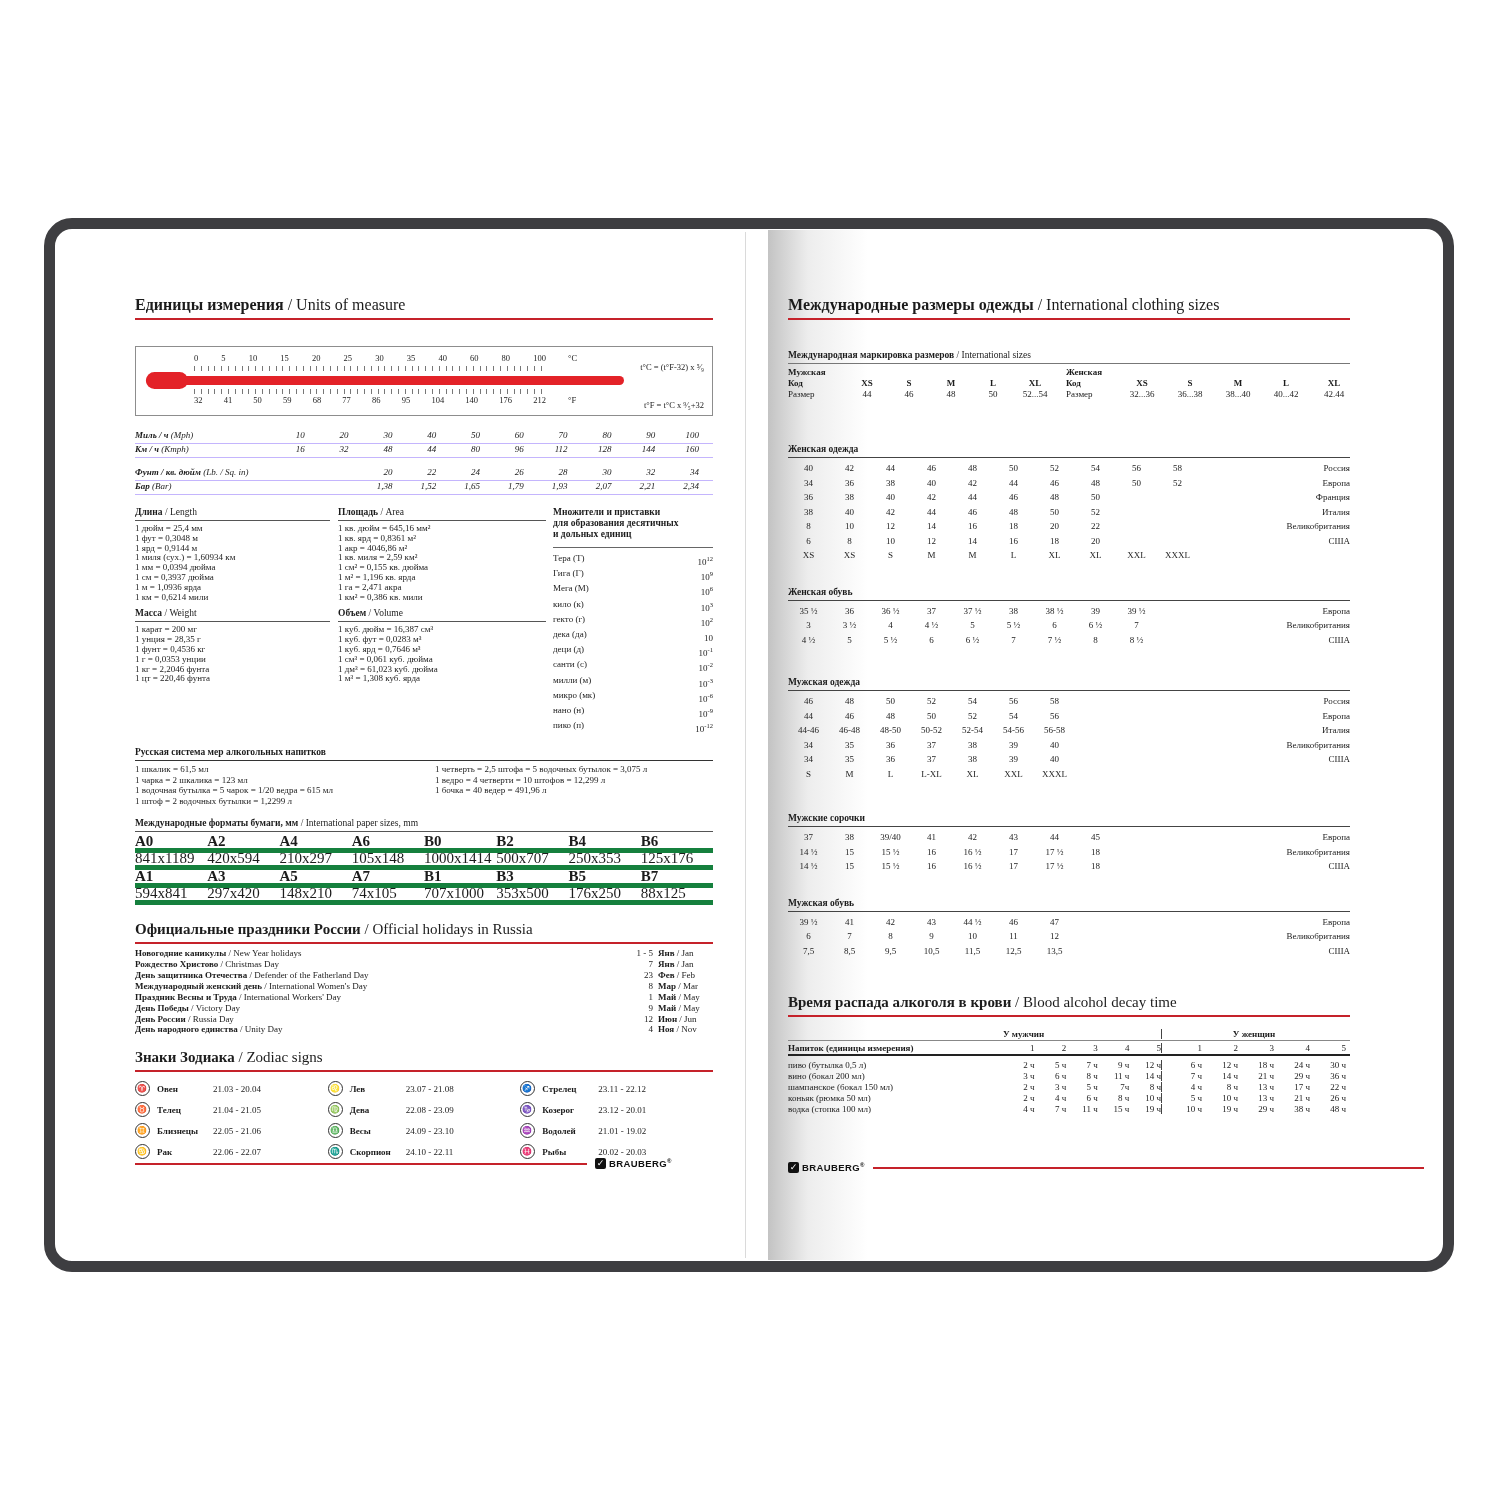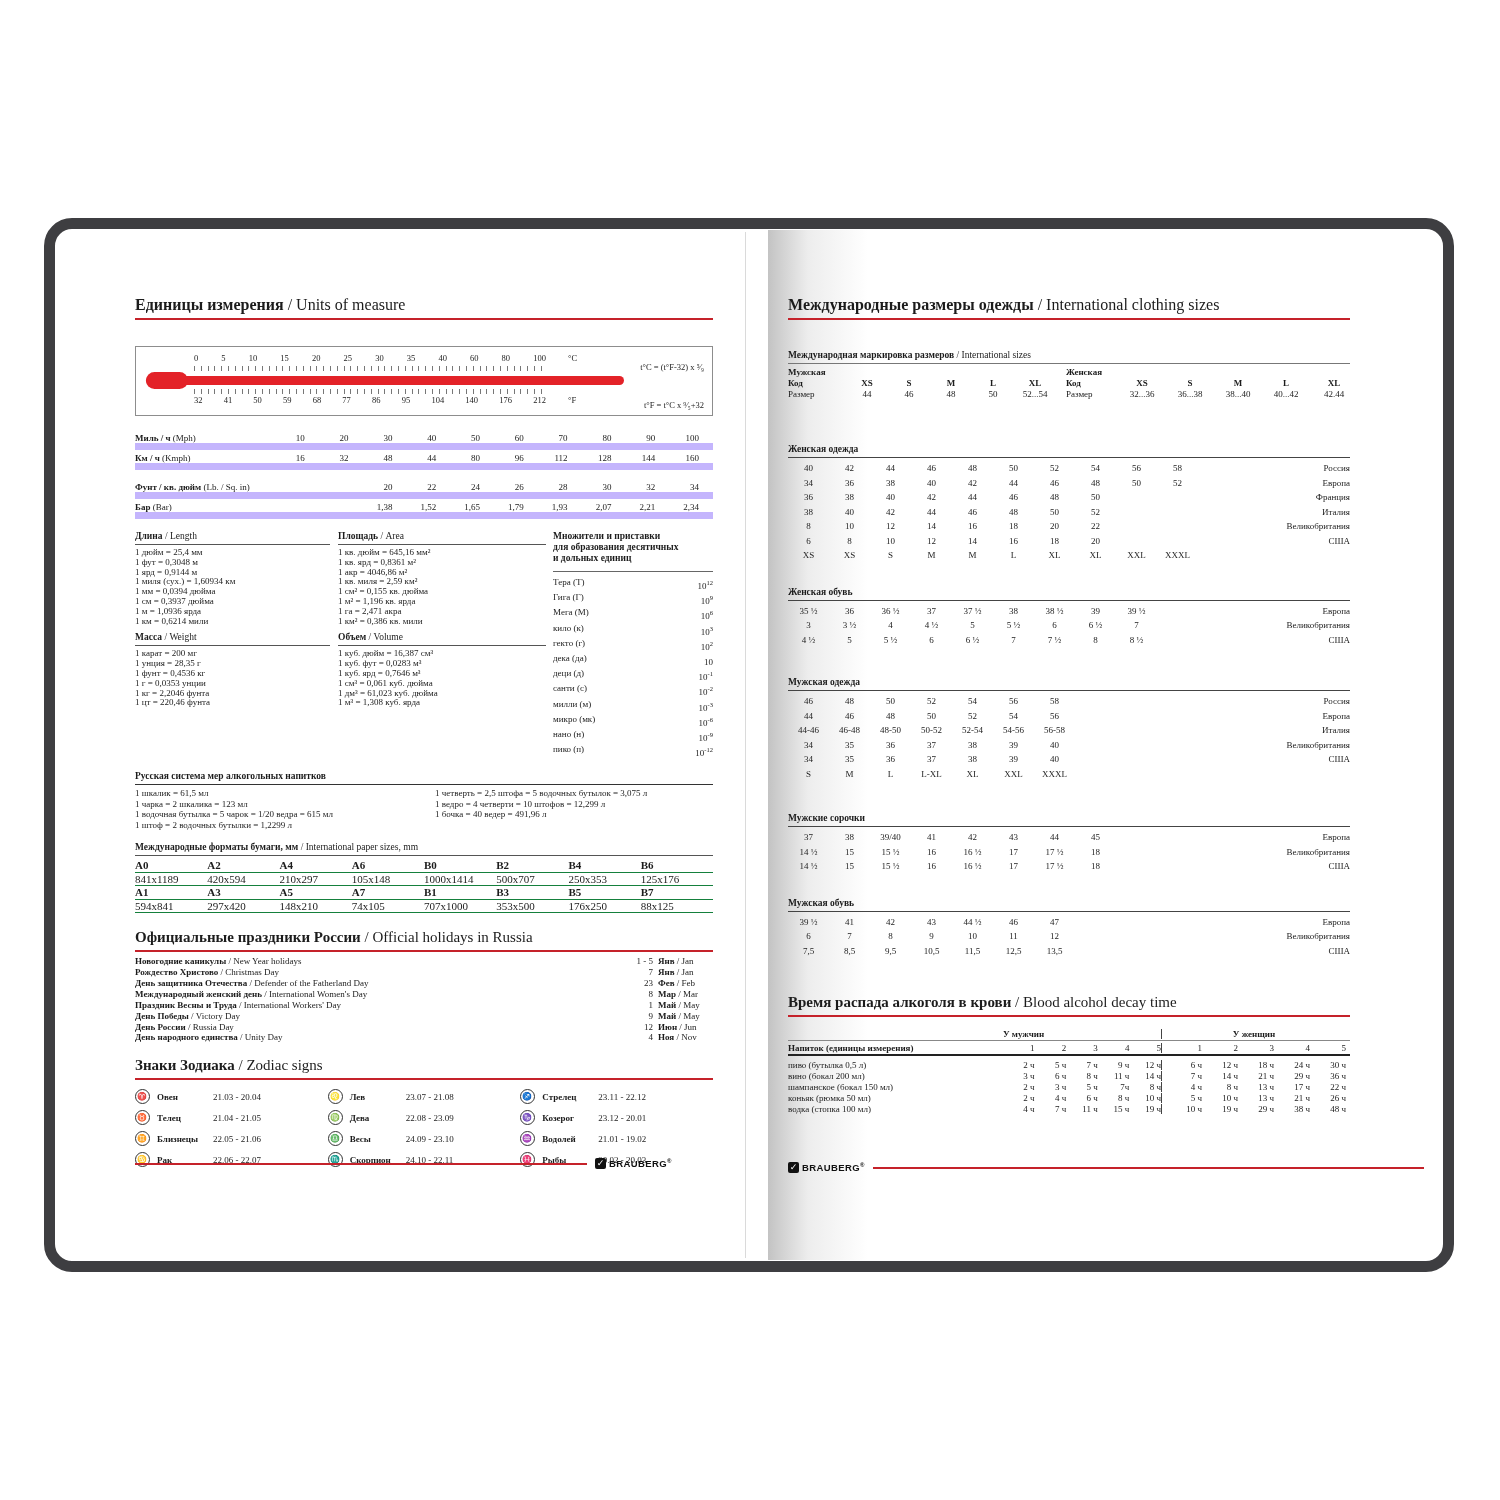--- a/index.html
+++ b/index.html
@@ -28,21 +28,21 @@
   .tickstrip{position:absolute;left:58px;width:352px;height:5px;
      background:repeating-linear-gradient(90deg,#777 0 1px,transparent 1px 6.8px);}
   .tickstrip.top{top:19px;} .tickstrip.bot{top:42px;}
   .t-unit{position:absolute;left:432px;} .t-unit.c{top:6px;} .t-unit.f{top:48px;}
   .t-formula{position:absolute;right:8px;} .t-formula.c{top:15px;} .t-formula.f{bottom:5px;}
   .tbar{position:absolute;left:10px;top:29px;width:478px;height:9px;background:#e32228;border-radius:5px;}
   .tbulb{position:absolute;left:10px;top:25px;width:42px;height:17px;background:#e32228;border-radius:9px;}
   
   .ntable{margin-top:14px;}
   .ntable.second{margin-top:9px;}
-  .trow{display:flex;align-items:flex-end;height:13px;border-bottom:7px solid #c4b5fd;font-size:9px;}
+  .trow{display:flex;align-items:flex-start;height:13px;border-bottom:1px solid #c4b5fd;font-size:9px;font-style:italic;}
   .trow .lab{width:140px;}
   .trow .cells{flex:1;display:flex;}
   .trow .cells .cell{flex:1;text-align:right;padding-right:14px;box-sizing:border-box;}
   
   .ucols{display:flex;margin-top:12px;}
   .ucol1{width:195px;}
   .ucol2{width:208px;margin-left:8px;}
   .ucol3{width:160px;margin-left:7px;}
   .ug .lines div{font-size:9px;line-height:9.8px;}
   .ug + .ug{margin-top:6px;}
@@ -50,21 +50,21 @@
   .mdiv{height:1px;background:#666;margin:7px 0 5px 0;}
   .mrow{display:flex;justify-content:space-between;font-size:9px;line-height:11.2px;}
   .mrow sup{font-size:6.5px;}
   
   .alco{margin-top:12px;}
   .alco .shead{border-bottom:1px solid #333;}
   .alc-cols{display:flex;font-size:9px;line-height:10.4px;margin-top:3px;}
   .alc1{width:300px;} .alc2{flex:1;}
   
   .paper{margin-top:12px;}
-  .prow{display:flex;align-items:center;height:12.5px;border-bottom:1px solid #15803d;font-size:11px;}
+  .prow{display:flex;align-items:center;height:12.5px;border-bottom:5px solid #15803d;font-size:15px;}
   .prow span{width:12.5%;}
   .prow.phead span{font-weight:bold;}
   
   .hol{margin-top:16px;}
   .hitems{margin-top:4px;}
   .hrow{display:flex;font-size:9px;line-height:10.9px;}
   .hname{flex:1;}
   .hday{width:24px;text-align:right;}
   .hmon{width:60px;padding-left:5px;box-sizing:border-box;}
   

